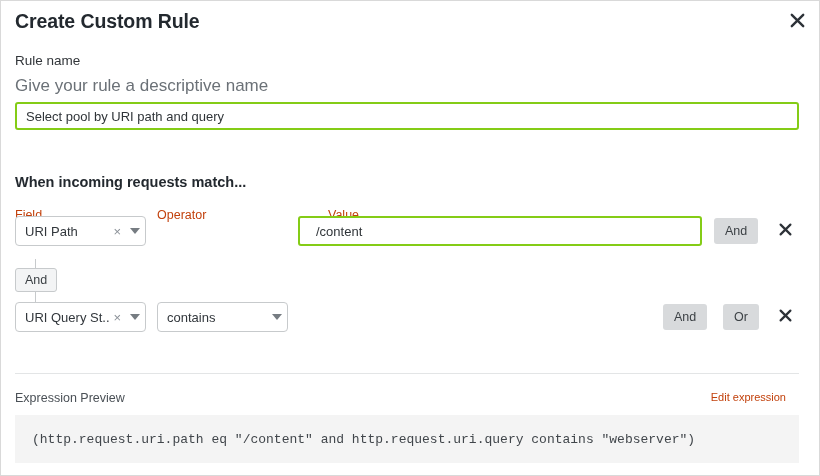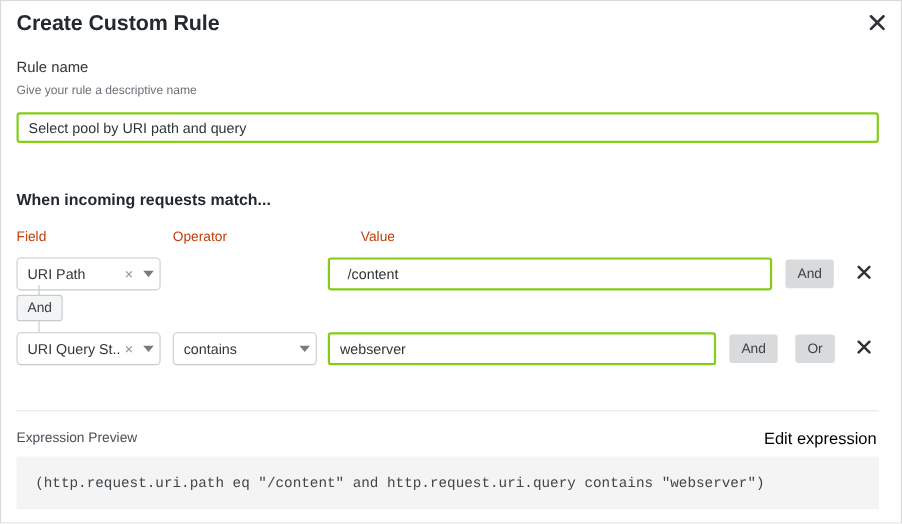--- a/index.html
+++ b/index.html
@@ -49,21 +49,21 @@
 
   
   .lbl-strong {
     position: absolute;
     font-size: 13.5px;
     color: #313539;
     font-weight: normal;
   }
   .lbl-muted {
     position: absolute;
-    font-size: 11px;
+    font-size: 17px;
     color: #6b7177;
   }
   #rule-name-label { left: 14px; top: 52px; }
   #rule-name-help  { left: 14px; top: 75px; }
 
   .text-input {
     position: absolute;
     box-sizing: border-box;
     height: 28px;
     border: 2px solid #84cc16;
@@ -97,21 +97,21 @@
     top: 207px;
     font-size: 12.5px;
     color: #c2410c;
   }
   #col-field    { left: 14px; }
   #col-operator { left: 156px; }
   #col-value    { left: 297px; margin-left: 30px; }
 
   
   .cond-row { position: absolute; left: 0; width: 820px; height: 30px; }
-  #cond-row-1 { top: 233px; }
+  #cond-row-1 { top: 215px; }
   #cond-row-2 { top: 301px; }
 
   .select-box {
     position: absolute;
     box-sizing: border-box;
     height: 30px;
     border: 1px solid #c7cacc;
     border-radius: 4px;
     background: #ffffff;
     display: flex;
@@ -221,24 +221,24 @@
   }
   #expr-label {
     position: absolute;
     left: 14px;
     top: 390px;
     font-size: 12.5px;
     color: #4a5056;
   }
   #edit-expression-link {
     position: absolute;
-    right: 22px;
+    right: 33px;
     top: 390px;
-    font-size: 15px;
-    color: #000000;
+    font-size: 11px;
+    color: #c2410c;
     text-decoration: none;
     cursor: pointer;
   }
   #expr-code {
     position: absolute;
     left: 14px;
     top: 414px;
     width: 784px;
     height: 48px;
     box-sizing: border-box;
@@ -312,21 +312,20 @@
       </span>
     </div>
     <div class="select-box operator-select">
       <span class="sel-text">contains</span>
       <span class="sel-caret">
         <svg width="10" height="6" viewBox="0 0 10 6">
             <path d="M0 0 L10 0 L5 6 Z" fill="#767c82"></path>
           </svg>
       </span>
     </div>
-    <input class="text-input value-input-r2" type="text" value="webserver" style="">
     <button class="logic-btn" id="and-btn-r2">And</button>
     <button class="logic-btn" id="or-btn-r2">Or</button>
     <button class="del-btn" id="del-btn-r2">
       <span>
         <svg width="13" height="13" viewBox="0 0 13 13">
           <path d="M1.6 1.6 L11.4 11.4 M11.4 1.6 L1.6 11.4" stroke="#2d3238" stroke-width="2.2" stroke-linecap="round"></path>
         </svg>
       </span>
     </button>
   </div>

